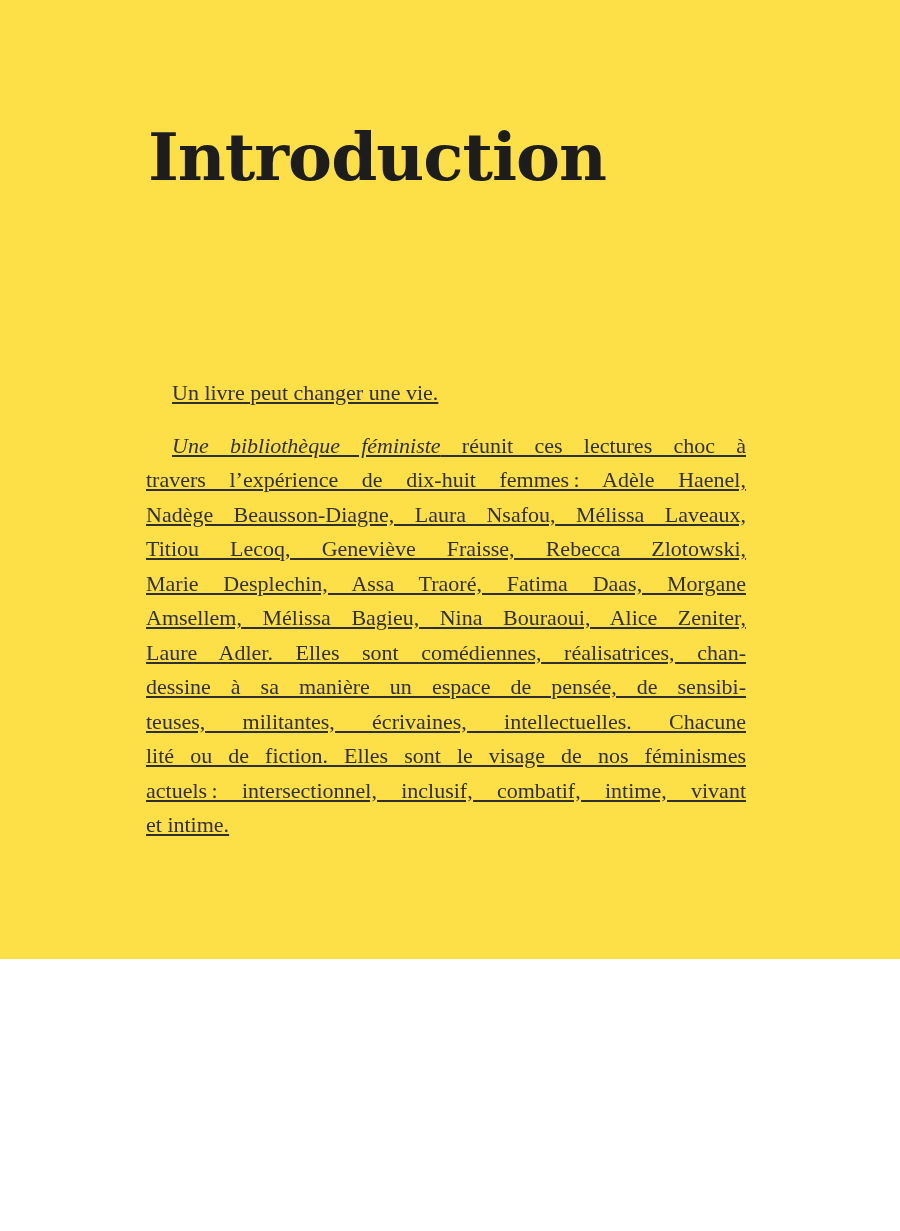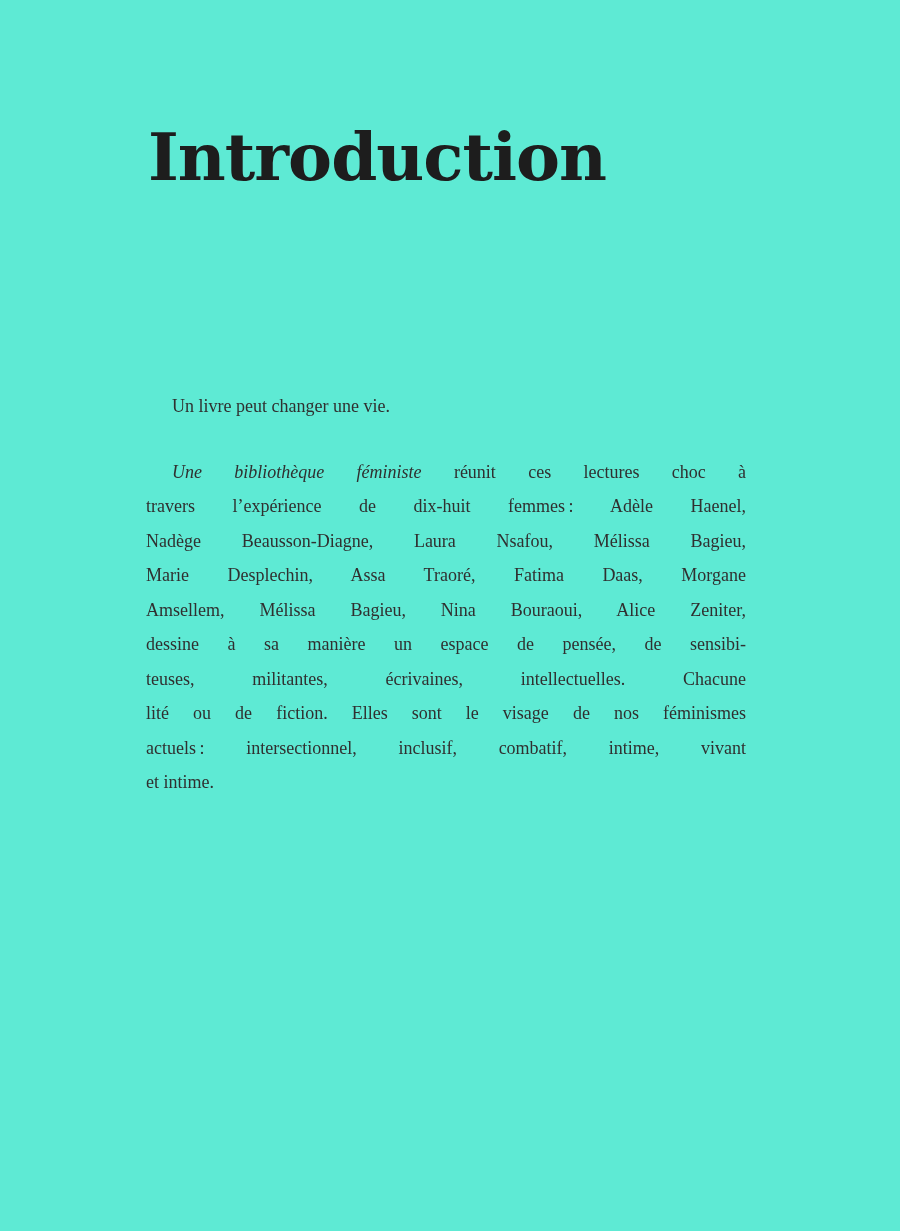--- a/index.html
+++ b/index.html
@@ -3,50 +3,51 @@
 <meta charset="utf-8">
 <style>
   html, body { margin: 0; padding: 0; }
   body {
     width: 900px; height: 1231px;
     background: #ffffff;
     font-family: "Liberation Serif", serif;
   }
   .page {
     position: relative;
-    width: 900px; height: 1231px;
-    background: #5eead4;
+    width: 900px; height: 959px;
+    background: #fde047;
     overflow: hidden;
   }
   .chapter-title {
     position: absolute;
     left: 148px; top: 124px;
     margin: 0;
     font-family: "DejaVu Serif", serif;
     font-weight: 700;
     font-size: 66px;
     line-height: 1;
     letter-spacing: -1px;
     color: #1d1d1d;
   }
   .text-block {
     position: absolute;
-    left: 146px; top: 389px;
+    left: 146px; top: 376px;
     width: 600px;
-    font-size: 18px;
+    font-size: 22px;
     line-height: 34.5px;
     color: #303030;
+    text-decoration: underline;
   }
   .line {
     text-align: justify;
     text-align-last: justify;
   }
   .line.end { text-align-last: left; }
   .line.ind { text-indent: 26px; }
-  .p-gap { margin-top: 31px; }
+  .p-gap { margin-top: 18px; }
   .it { font-style: italic; }
 </style>
 </head>
 <body>
 
 <div class="page">
 
   <h1 class="chapter-title">Introduction</h1>
 
   <div class="text-block">
@@ -54,23 +55,25 @@
     <div class="paragraph">
       <div class="line end ind">Un livre peut changer une vie.</div>
     </div>
 
 
     <div class="paragraph p-gap">
       <div class="line ind">
         <span class="it">Une bibliothèque féministe</span><span> réunit ces lectures choc à</span>
       </div>
       <div class="line">travers l’expérience de dix-huit femmes : Adèle Haenel,</div>
-      <div class="line">Nadège Beausson-Diagne, Laura Nsafou, Mélissa Bagieu,</div>
+      <div class="line">Nadège Beausson-Diagne, Laura Nsafou, Mélissa Laveaux,</div>
+      <div class="line">Titiou Lecoq, Geneviève Fraisse, Rebecca Zlotowski,</div>
       <div class="line">Marie Desplechin, Assa Traoré, Fatima Daas, Morgane</div>
       <div class="line">Amsellem, Mélissa Bagieu, Nina Bouraoui, Alice Zeniter,</div>
+      <div class="line">Laure Adler. Elles sont comédiennes, réalisatrices, chan-</div>
       <div class="line">dessine à sa manière un espace de pensée, de sensibi-</div>
       <div class="line">teuses, militantes, écrivaines, intellectuelles. Chacune</div>
       <div class="line">lité ou de fiction. Elles sont le visage de nos féminismes</div>
       <div class="line">actuels : intersectionnel, inclusif, combatif, intime, vivant</div>
       <div class="line end">et intime.</div>
     </div>
 
   </div>
 </div>
 

